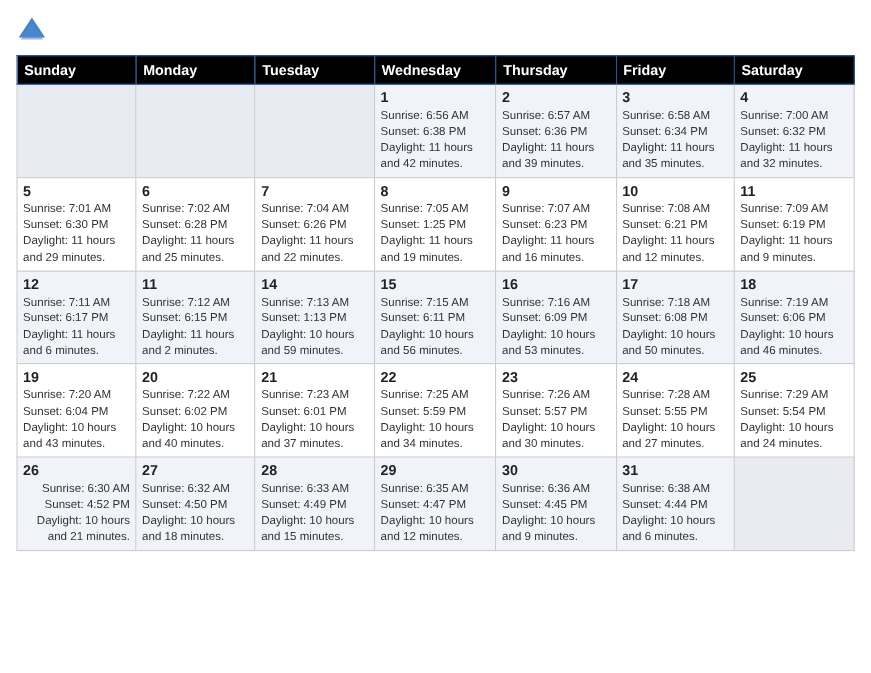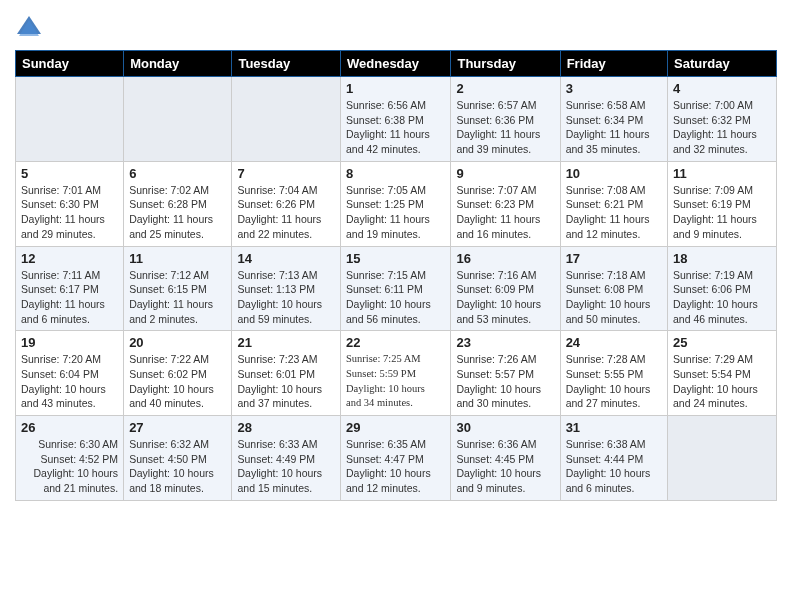--- a/index.html
+++ b/index.html
@@ -276,21 +276,21 @@
         </td>
         <td>
           <span class="day-num">21</span>
           <div class="day-info" style="white-space: pre-line;">Sunrise: 7:23 AM
 Sunset: 6:01 PM
 Daylight: 10 hours
 and 37 minutes.</div>
         </td>
         <td>
           <span class="day-num">22</span>
-          <div class="day-info" style="white-space: pre-line; font-family: Liberation Serif, serif;">Sunrise: 7:25 AM
+          <div class="day-info" style="white-space: pre-line;">Sunrise: 7:25 AM
 Sunset: 5:59 PM
 Daylight: 10 hours
 and 34 minutes.</div>
         </td>
         <td>
           <span class="day-num">23</span>
           <div class="day-info" style="white-space: pre-line;">Sunrise: 7:26 AM
 Sunset: 5:57 PM
 Daylight: 10 hours
 and 30 minutes.</div>

